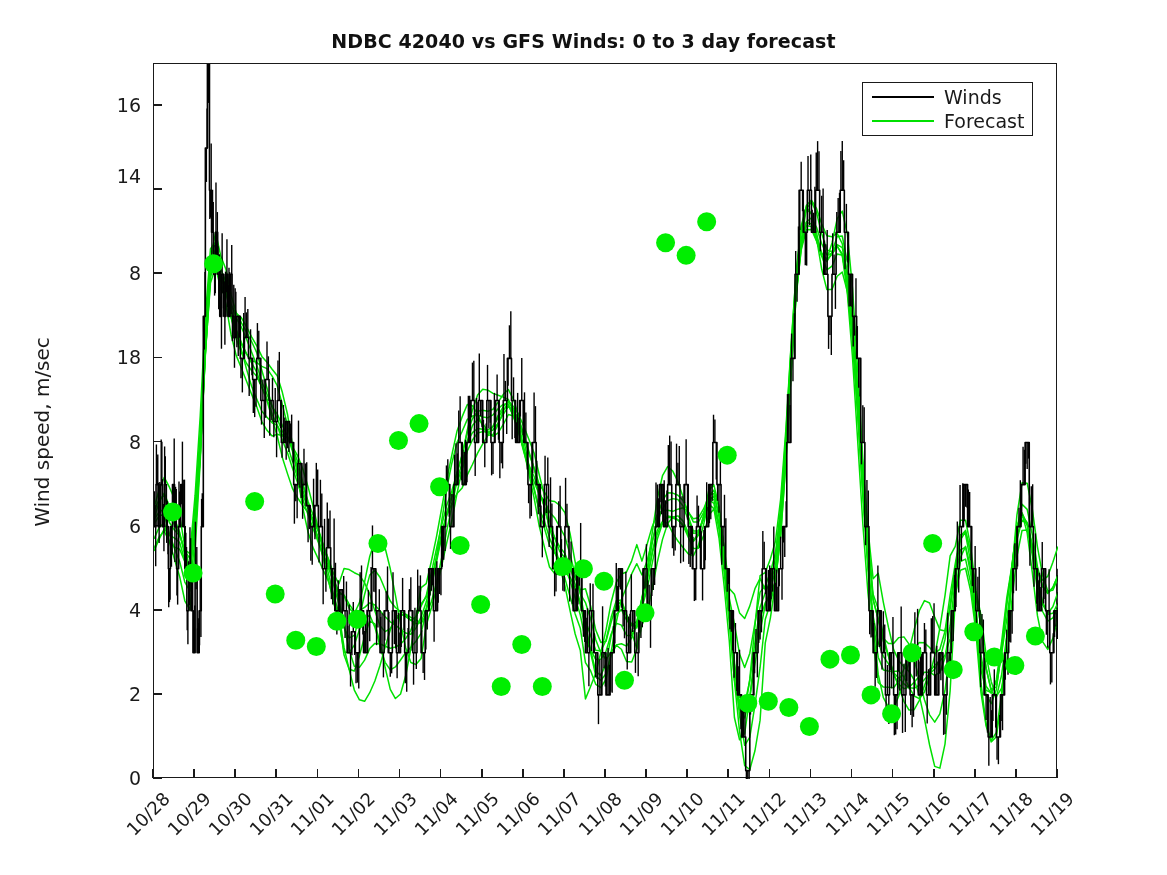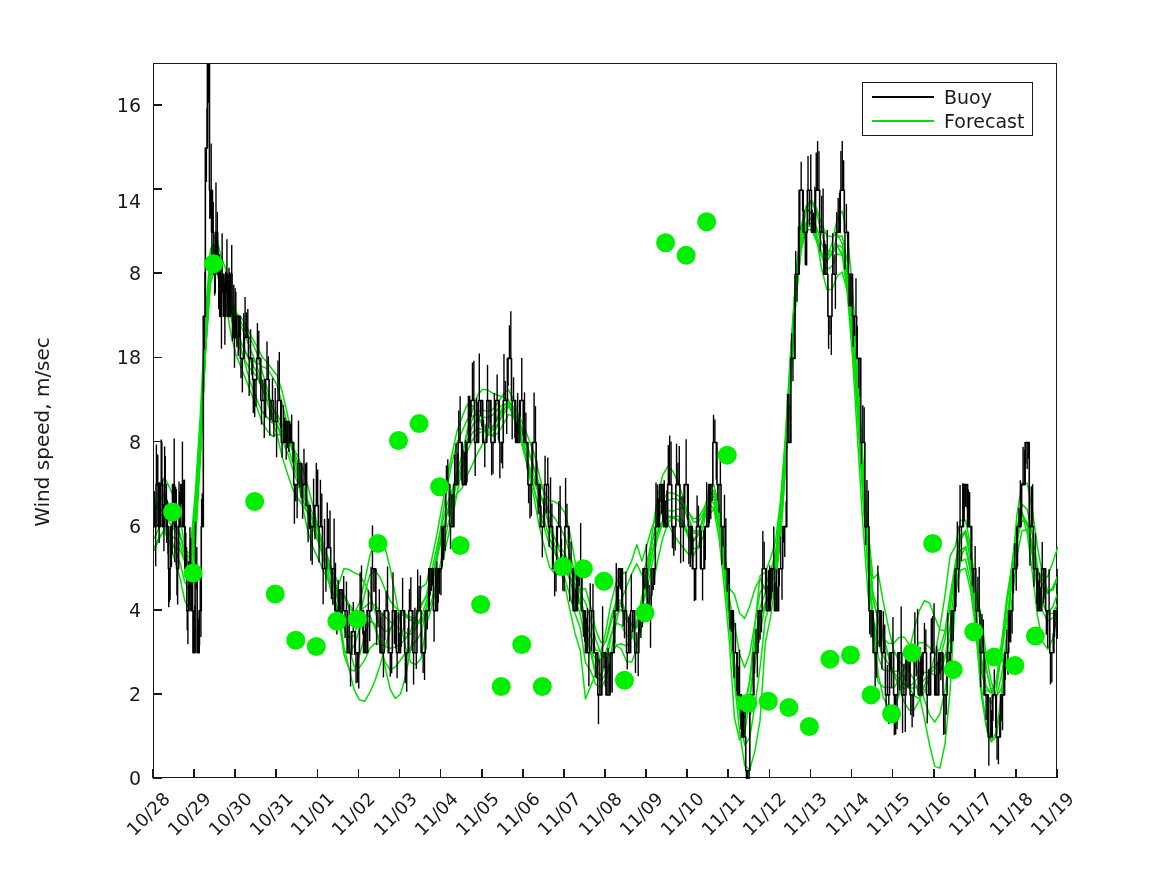--- a/index.html
+++ b/index.html
@@ -26,40 +26,41 @@
   .legend-row{display:flex;align-items:center;height:24px;padding-left:9px;}
   .legend-swatch{width:62px;height:0;border-top:2px solid #000;margin-right:10px;}
   .legend-swatch.forecast{border-top-color:#00e000;}
   .legend-text{font-size:19px;color:#1a1a1a;line-height:1;}
 </style>
 </head>
 <body>
 
 <div id="fig">
 
+  <div id="chart-title">NDBC 42040 vs GFS Winds: 0 to 3 day forecast</div>
 
   <div id="yaxis-title">Wind speed, m/sec</div>
 
   <div class="ytick-wrap" id="ytick-layer">
       <div class="ytickmark" style="left: 153px; top: 777.2px;"></div>
       <div class="ylab" style="left: 81px; top: 778px;">0</div>
       <div class="ytickmark" style="left: 153px; top: 693.082px;"></div>
       <div class="ylab" style="left: 81px; top: 693.882px;">2</div>
       <div class="ytickmark" style="left: 153px; top: 608.965px;"></div>
       <div class="ylab" style="left: 81px; top: 609.765px;">4</div>
       <div class="ytickmark" style="left: 153px; top: 524.847px;"></div>
       <div class="ylab" style="left: 81px; top: 525.647px;">6</div>
       <div class="ytickmark" style="left: 153px; top: 440.729px;"></div>
       <div class="ylab" style="left: 81px; top: 441.529px;">8</div>
       <div class="ytickmark" style="left: 153px; top: 356.612px;"></div>
       <div class="ylab" style="left: 81px; top: 357.412px;">18</div>
       <div class="ytickmark" style="left: 153px; top: 272.494px;"></div>
       <div class="ylab" style="left: 81px; top: 273.294px;">8</div>
       <div class="ytickmark" style="left: 153px; top: 188.376px;"></div>
-      <div class="ylab" style="left: 81px; top: 201px;">14</div>
+      <div class="ylab" style="left: 81px; top: 176px;">14</div>
       <div class="ytickmark" style="left: 153px; top: 104.259px;"></div>
       <div class="ylab" style="left: 81px; top: 105.059px;">16</div>
     </div>
   <div class="ytick-wrap" id="xtick-layer">
       <div class="xtickmark" style="left: 152.2px; top: 769px;"></div>
       <div class="xlab" style="left: -41px; top: 788px; width: 200px;">10/28</div>
       <div class="xtickmark" style="left: 193.291px; top: 769px;"></div>
       <div class="xlab" style="left: 0.090909px; top: 788px; width: 200px;">10/29</div>
       <div class="xtickmark" style="left: 234.382px; top: 769px;"></div>
       <div class="xlab" style="left: 41.1818px; top: 788px; width: 200px;">10/30</div>
@@ -888,21 +889,21 @@
           <circle cx="840.31" cy="593.03" r="9.5" fill="#00ee00"></circle>
           <circle cx="860.85" cy="601.44" r="9.5" fill="#00ee00"></circle>
           <circle cx="881.40" cy="572.00" r="9.5" fill="#00ee00"></circle>
         </g>
     </svg>
   </div>
 
   <div id="legend">
     <div class="legend-row">
       <span class="legend-swatch buoy"></span>
-      <span class="legend-text">Buoy</span>
+      <span class="legend-text">Winds</span>
     </div>
     <div class="legend-row">
       <span class="legend-swatch forecast"></span>
       <span class="legend-text">Forecast</span>
     </div>
   </div>
 
 </div>
 
 </body></html>

